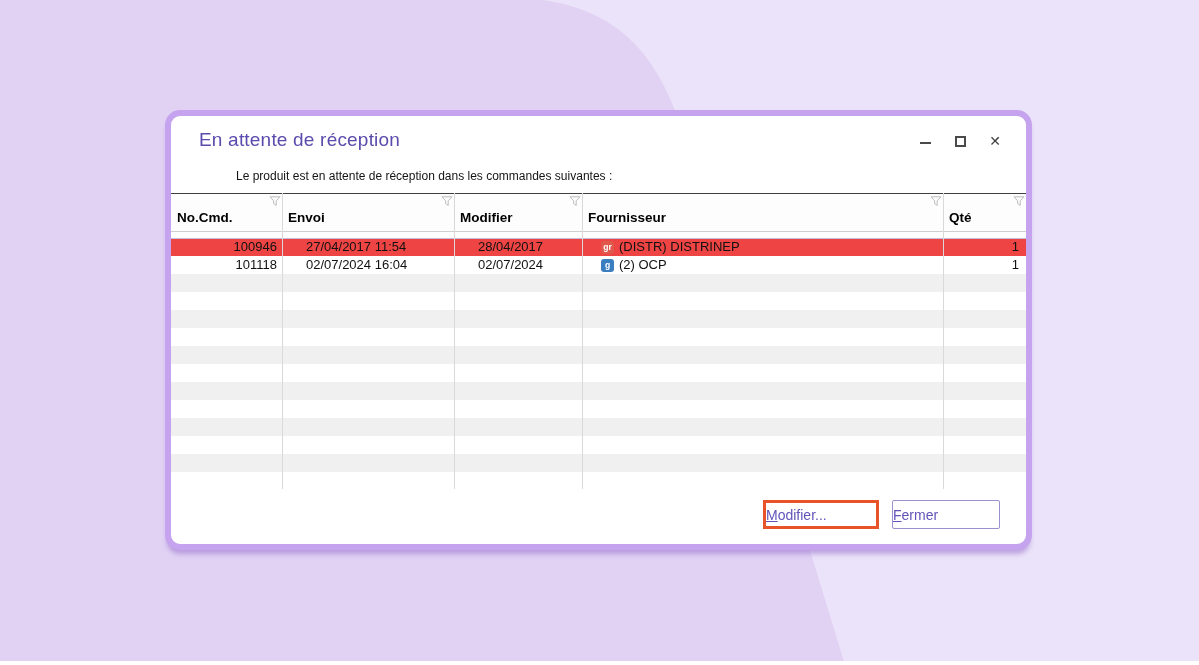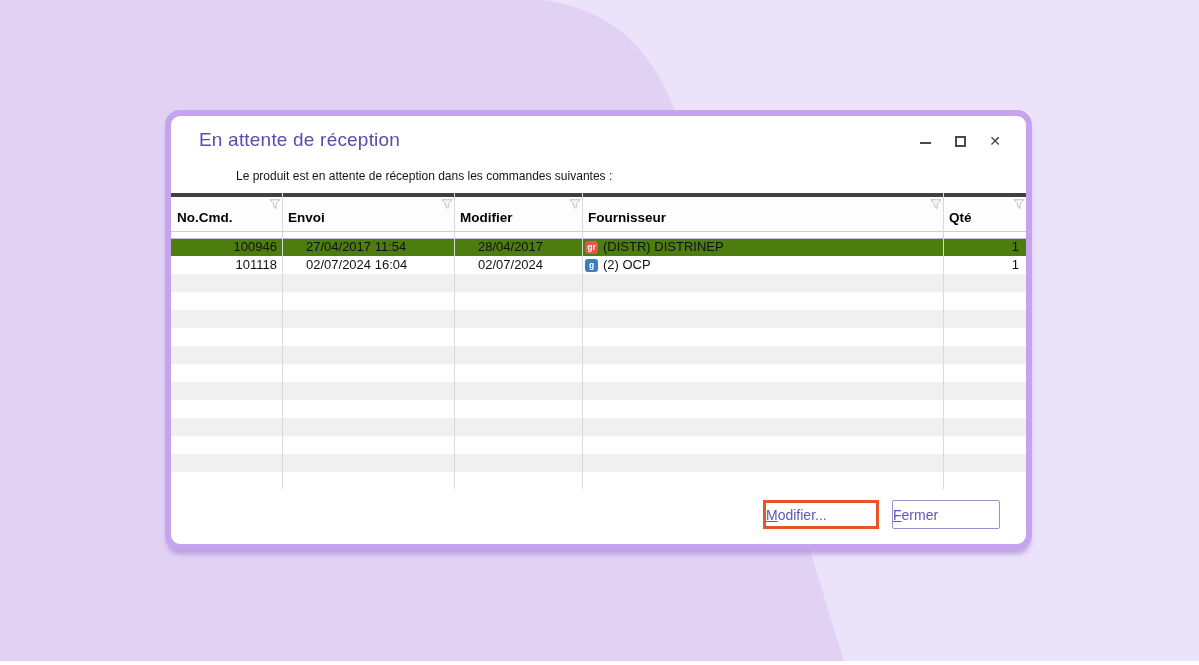--- a/index.html
+++ b/index.html
@@ -16,35 +16,35 @@
   .dlg-title { position:absolute; left:28px; top:13px; font-size:19px; color:#5a4bac; letter-spacing:.2px; }
   .win-controls { position:absolute; right:24px; top:16px; display:flex; align-items:center; gap:21px; height:18px; }
   .wc { display:flex; align-items:center; justify-content:center; width:14px; height:16px; cursor:default; }
   .min-bar { width:11px; height:2px; background:#4a4a4a; margin-top:4px; }
   .max-box { width:11px; height:11px; border:2px solid #4a4a4a; }
   .close-x { font-size:14px; color:#3d3d3d; line-height:1; }
   .dlg-subtitle { position:absolute; left:21px; top:53px; font-size:12px; color:#141414;margin-left:44px; }
 
   .table-wrap { position:absolute; left:0; top:77px; width:855px; height:296px; }
   .grid-row { display:grid; width:100%; }
-  .thead { height:39px; border-top:4px solid #404040; border-bottom:1px solid #cfcfcf; background:#fdfdfd; }
+  .thead { height:39px; border-top:1px solid #404040; border-bottom:1px solid #cfcfcf; background:#fdfdfd; }
   .th { position:relative; }
   .th-label { position:absolute; left:6px; bottom:6px; font-size:13.5px; font-weight:bold; color:#000; }
   .funnel { position:absolute; right:1px; top:2px; }
   .gap-row { height:6px; background:#ffffff; }
   .row { height:18px; font-size:13px; line-height:18px; color:#111; }
-  .row.selected { background:#4d7c0f; box-shadow:inset 0 1px 0 #c3bbdd; }
+  .row.selected { background:#ef4444; box-shadow:inset 0 1px 0 #c3bbdd; }
   .row.stripe { background:#f1f0f1; }
   .c-right { text-align:right; padding-right:5px; }
   .c-envoi, .c-livr { text-align:left; padding-right:4px;padding-left:24px; }
   .c-qte { text-align:right; padding-right:7px; }
   .c-fourn { display:flex; align-items:center; gap:5px; padding-left:3px; overflow:hidden; }
   .badge {
     width:13px; height:13px; border-radius:3px; flex:0 0 13px;
-    color:#fff; font-size:8.5px; font-weight:bold; line-height:13px; text-align:center;
+    color:#fff; font-size:8.5px; font-weight:bold; line-height:13px; text-align:center;margin-left:16px;
   }
   .vline { position:absolute; top:0; bottom:0; width:1px; background:#d9d9d9; }
 
   .btn { position:absolute; top:384px; height:29px; background:#ffffff; cursor:pointer; }
   .btn span { display:block; width:100%; text-align:left; font-size:14px; color:#6153b8; font-family:"Liberation Sans", sans-serif; }
   .btn span::first-letter { text-decoration:underline; }
   .btn-modify { left:592px; width:116px; border:3px solid #e8532a; }
   .btn-close  { left:721px; width:108px; border:1px solid #9d90cf; border-radius:2px; }
 </style>
 </head>

